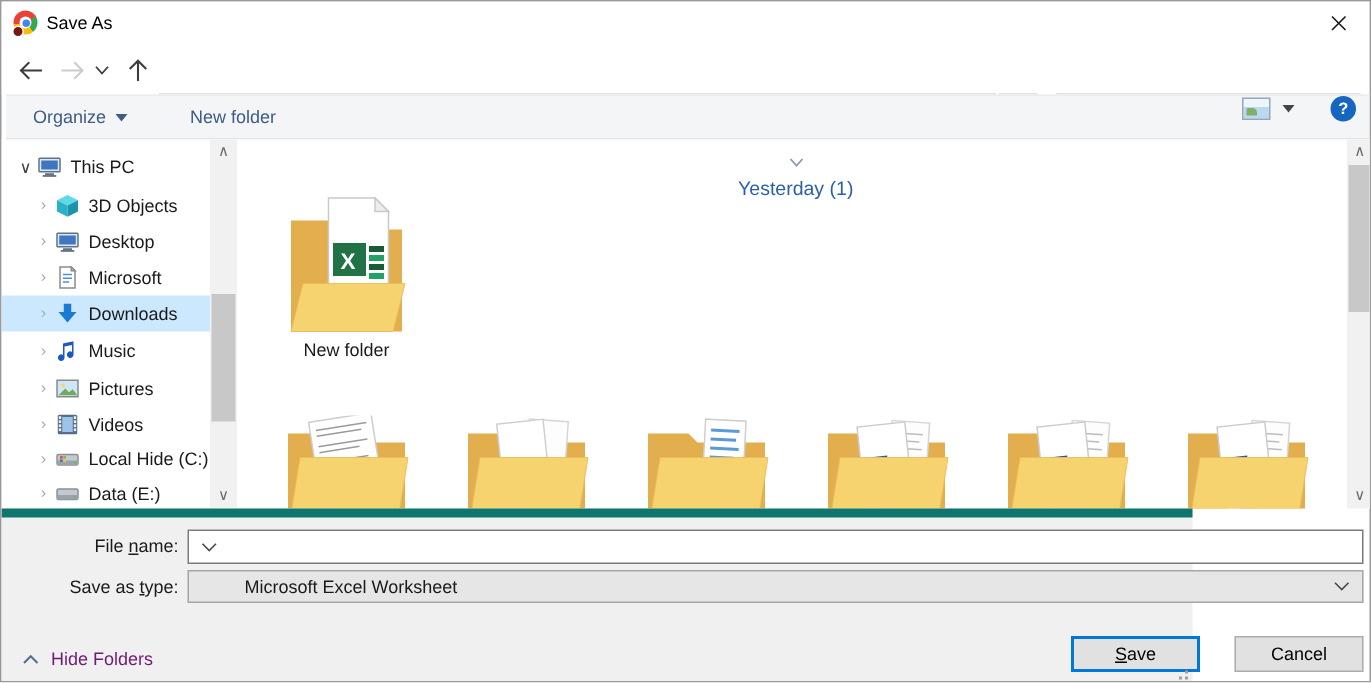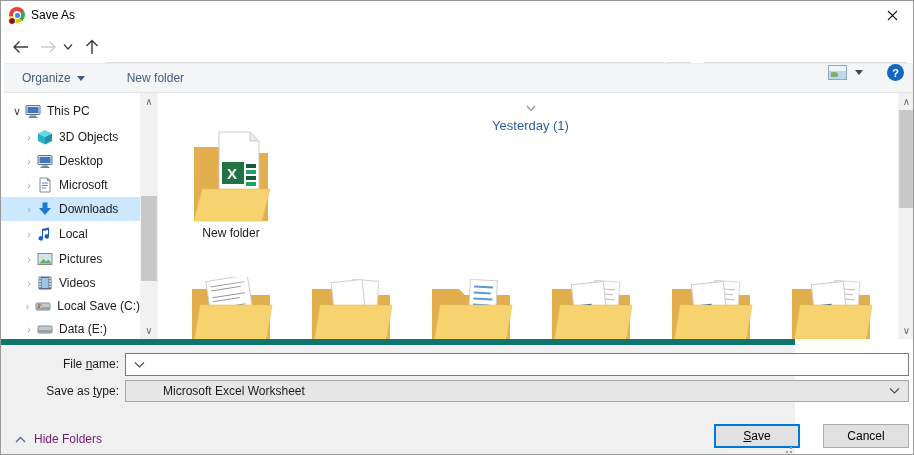--- a/index.html
+++ b/index.html
@@ -388,21 +388,21 @@
         <span class="tree-label">Downloads</span>
       </div>
       <div class="tree-row" style="top:129px">
         <span style="width:20px"></span>
           <span class="tw chev">›</span>
         <span class="tw">
             <svg width="16" height="16">
               <use href="#sym-note"></use>
             </svg>
           </span>
-        <span class="tree-label">Local</span>
+        <span class="tree-label">Music</span>
       </div>
       <div class="tree-row" style="top:154px">
         <span style="width:20px"></span>
           <span class="tw chev">›</span>
         <span class="tw">
             <svg width="16" height="16">
               <use href="#sym-picture"></use>
             </svg>
           </span>
         <span class="tree-label">Pictures</span>
@@ -418,21 +418,21 @@
         <span class="tree-label">Videos</span>
       </div>
       <div class="tree-row" style="top:201px">
         <span style="width:20px"></span>
           <span class="tw chev">›</span>
         <span class="tw">
             <svg width="16" height="16">
               <use href="#sym-disk-win"></use>
             </svg>
           </span>
-        <span class="tree-label">Local Save (C:)</span>
+        <span class="tree-label">Local Hide (C:)</span>
       </div>
       <div class="tree-row" style="top:224px">
         <span style="width:20px"></span>
           <span class="tw chev">›</span>
         <span class="tw">
             <svg width="16" height="16">
               <use href="#sym-disk"></use>
             </svg>
           </span>
         <span class="tree-label">Data (E:)</span>

